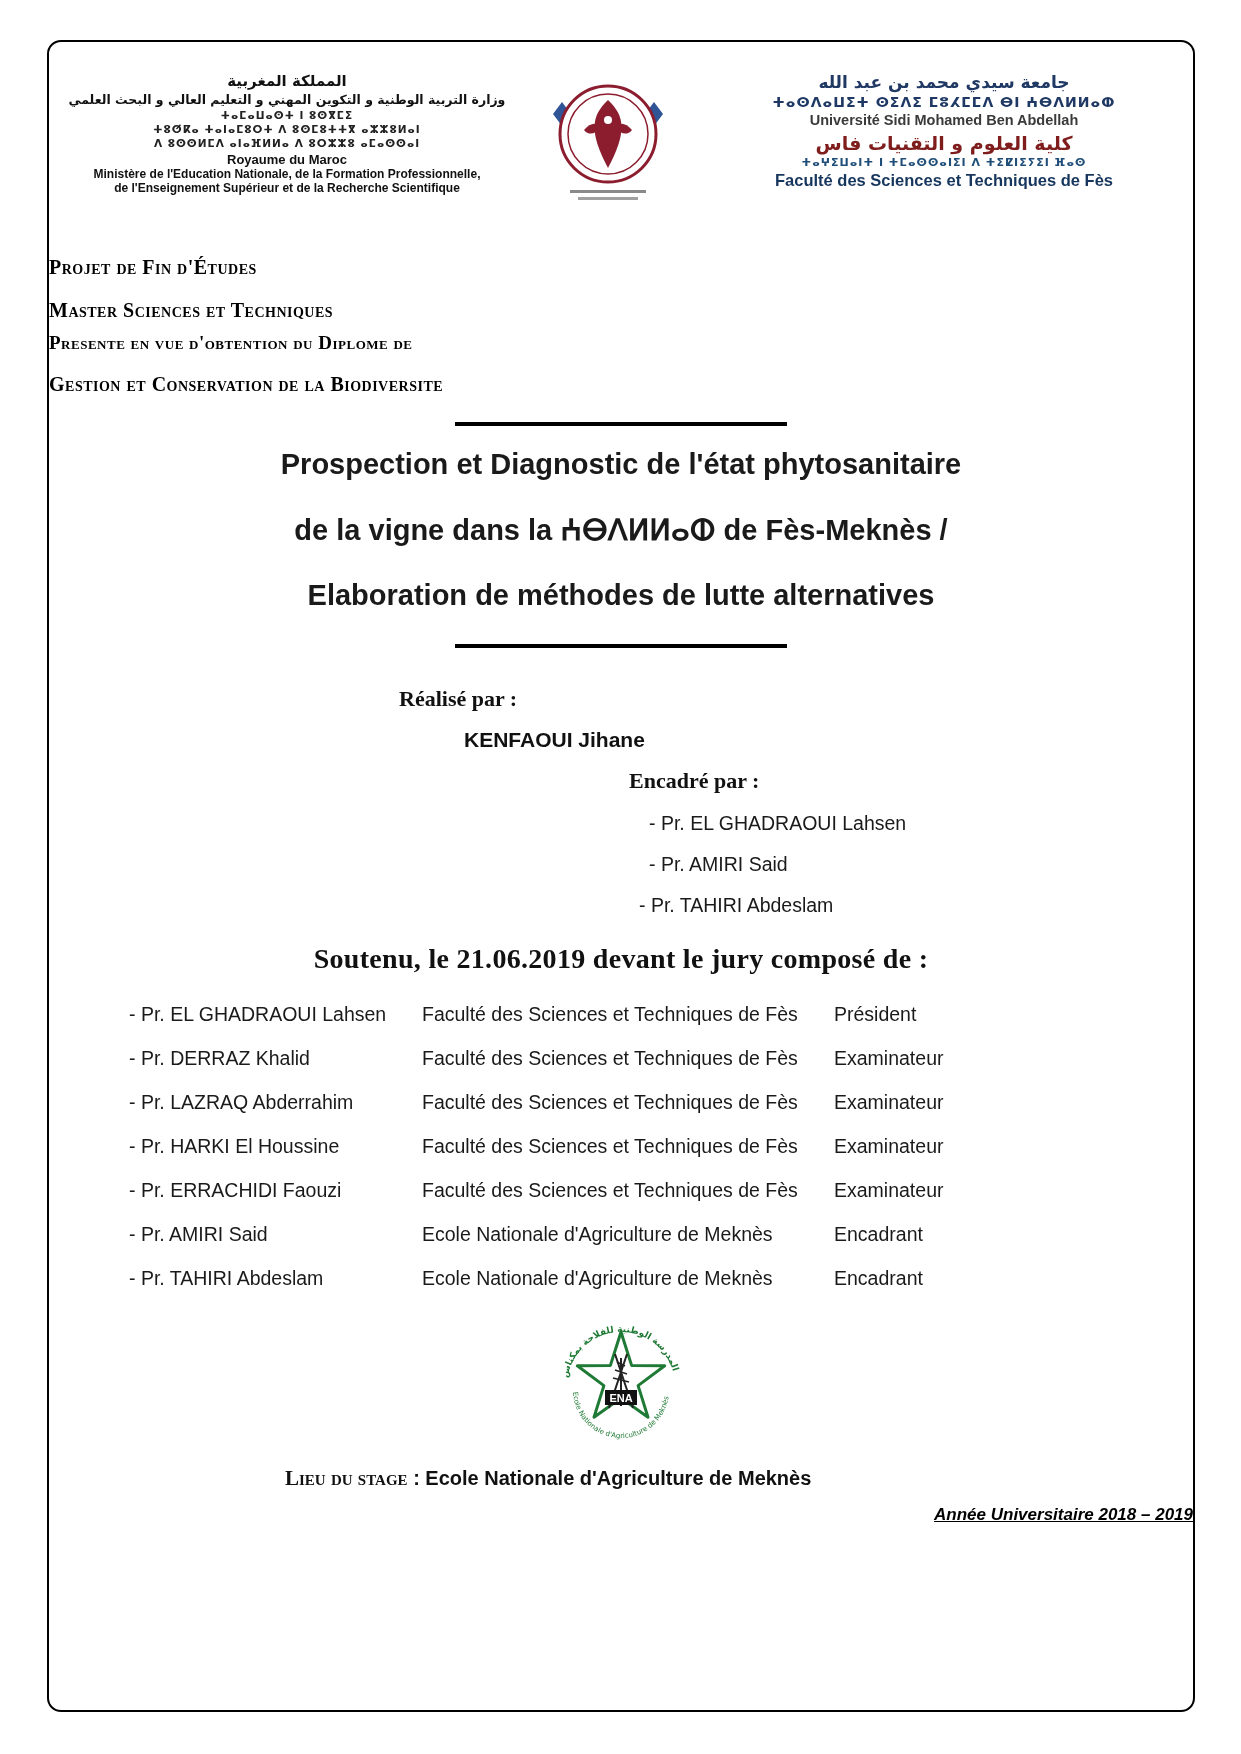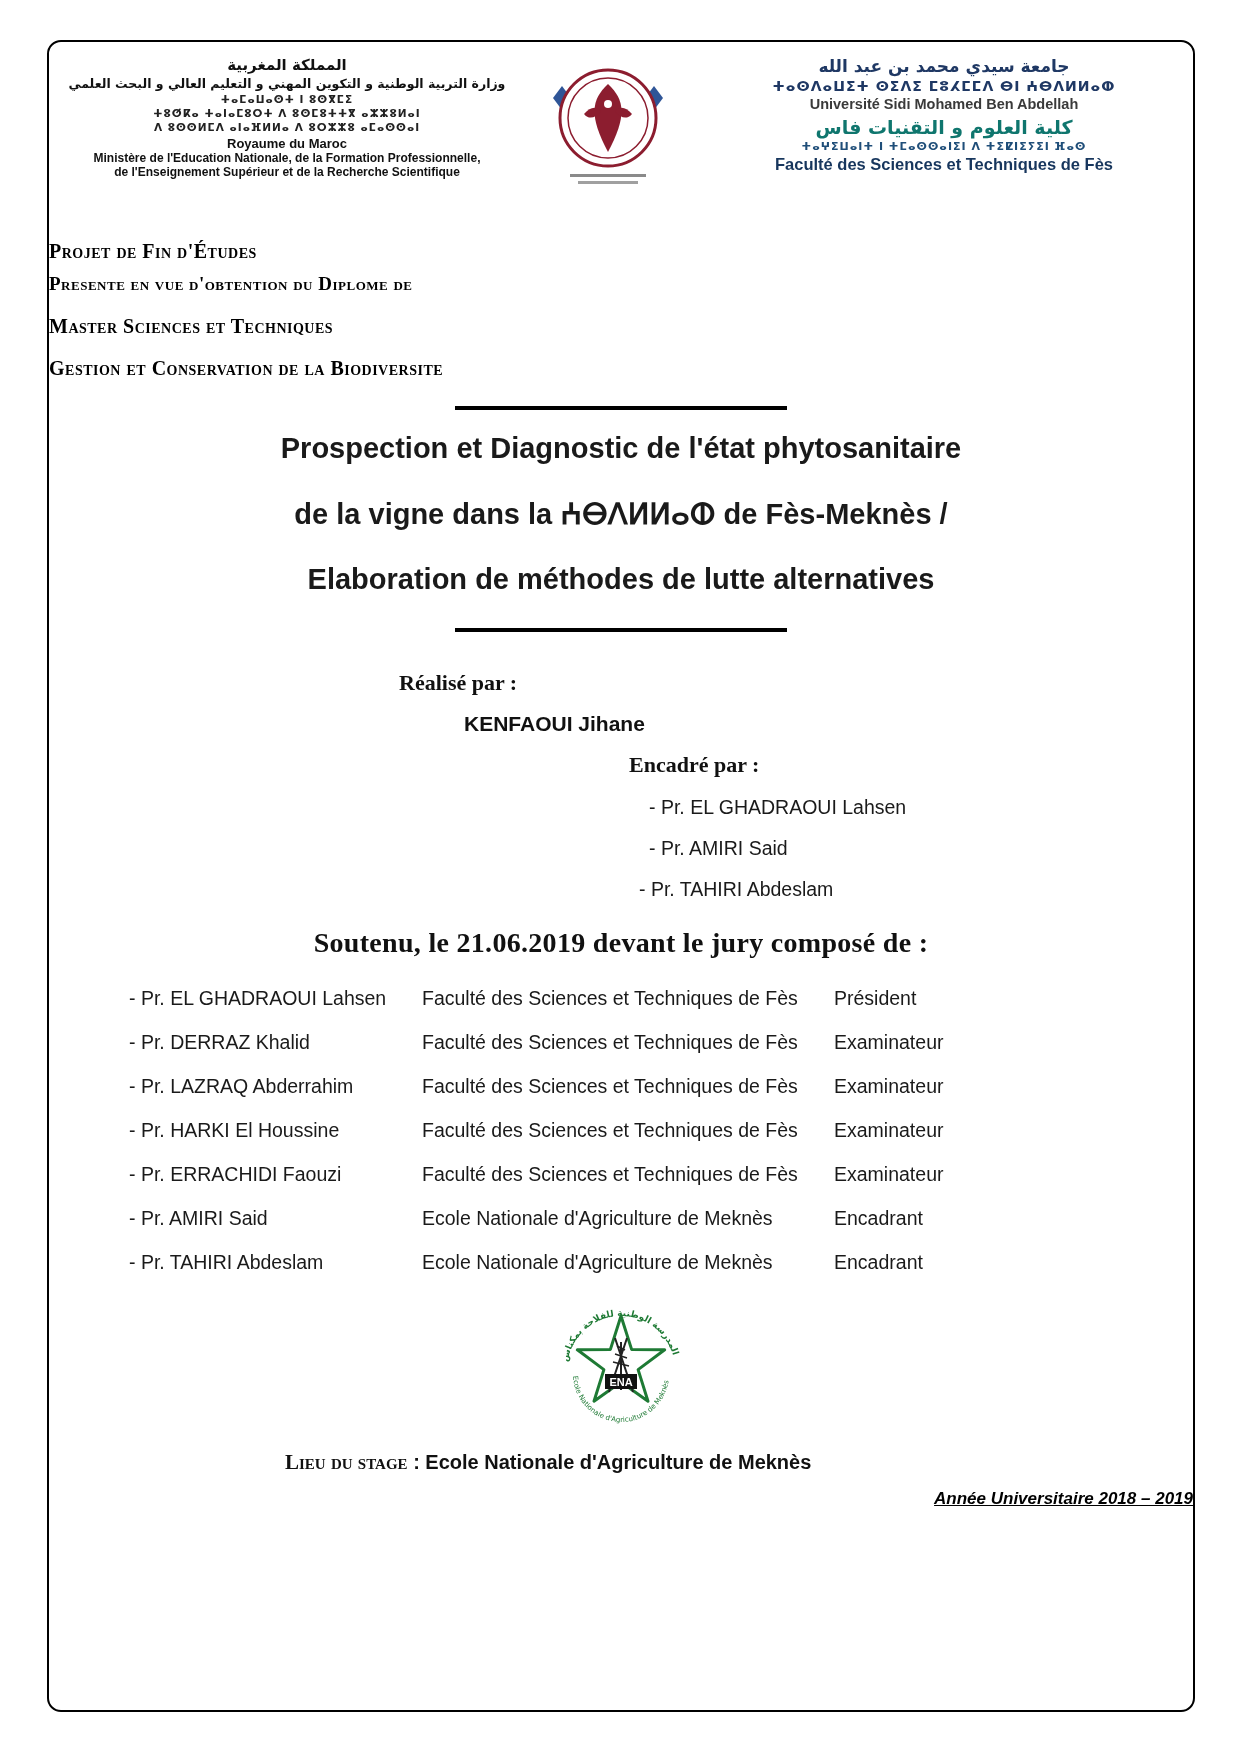--- a/index.html
+++ b/index.html
@@ -7,37 +7,37 @@
   body {
     width:1241px; height:1754px; position:relative;
     font-family:"Liberation Sans", sans-serif; color:#111;
   }
   .frame {
     position:absolute; left:47px; top:40px; width:1148px; height:1672px;
     border:2px solid #000; border-radius:14px; overflow:hidden;
   }
 
   
-  .header { display:flex; justify-content:space-between; align-items:flex-start; padding:12px 10px 0 14px; }
+  .header { display:flex; justify-content:space-between; align-items:flex-start; padding:28px 10px 0 14px; }
   .h-left  { width:448px; text-align:center; padding-top:2px; }
   .h-right { width:478px; text-align:center; padding-top:2px; }
   .h-center { width:150px; text-align:center; }
   .ar  { font-family:"DejaVu Sans", sans-serif; direction:rtl; }
   .tif { font-family:"DejaVu Sans", sans-serif; }
 
   .hl-ar1 { font-size:15px; font-weight:bold; }
   .hl-ar2 { font-size:12.5px; font-weight:bold; margin-top:2px; }
   .hl-tif { font-size:10.5px; font-weight:bold; letter-spacing:1px; margin-top:2px; color:#222; }
   .hl-fr1 { font-size:13px; font-weight:bold; margin-top:3px; }
   .hl-fr  { font-size:12px; font-weight:bold; }
 
   .hr-ar1 { font-size:17px; font-weight:bold; color:#1F3864; }
   .hr-tif1{ font-size:14px; font-weight:bold; letter-spacing:1px; color:#1F3864; margin-top:2px; }
   .hr-fr1 { font-size:14.5px; font-weight:bold; color:#3a3a3a; margin-top:2px; }
-  .hr-ar2 { font-size:19px; font-weight:bold; color:#0f766e; margin-top:4px; }
+  .hr-ar2 { font-size:19px; font-weight:bold; color:#7f1d1d; margin-top:4px; }
   .hr-tif2{ font-size:11px; font-weight:bold; letter-spacing:1px; color:#1F4E79; margin-top:2px; }
   .hr-fr2 { font-size:16.5px; font-weight:bold; color:#17365D; margin-top:2px; }
 
   
   .intro { font-family:"Liberation Serif", serif; font-variant:small-caps; font-weight:bold; color:#000; }
   .intro-1 { font-size:20px; margin-top:24px; letter-spacing:.5px; }
   .intro-2 { font-size:19px; margin-top:10px; letter-spacing:.5px; }
   .intro-3 { font-size:20px; margin-top:20px; letter-spacing:.5px; }
   .intro-4 { font-size:20px; margin-top:19px; letter-spacing:.5px; }
 
@@ -115,22 +115,22 @@
       <div class="tif hr-tif1">ⵜⴰⵙⴷⴰⵡⵉⵜ ⵙⵉⴷⵉ ⵎⵓⵃⵎⵎⴷ ⴱⵏ ⵄⴱⴷⵍⵍⴰⵀ</div>
       <div class="hr-fr1">Université Sidi Mohamed Ben Abdellah</div>
       <div class="ar hr-ar2">كلية العلوم و التقنيات فاس</div>
       <div class="tif hr-tif2">ⵜⴰⵖⵉⵡⴰⵏⵜ ⵏ ⵜⵎⴰⵙⵙⴰⵏⵉⵏ ⴷ ⵜⵉⵇⵏⵉⵢⵉⵏ ⴼⴰⵙ</div>
       <div class="hr-fr2">Faculté des Sciences et Techniques de Fès</div>
     </div>
 
   </header>
 
   <div class="intro intro-1">Projet de Fin d'Études</div>
+  <div class="intro intro-3">Master Sciences et Techniques</div>
   <div class="intro intro-2">Presente en vue d'obtention du Diplome de</div>
-  <div class="intro intro-3">Master Sciences et Techniques</div>
   <div class="intro intro-4">Gestion et Conservation de la Biodiversite</div>
 
   <div class="rule"></div>
 
   <div class="main-title mt-1">Prospection et Diagnostic de l'état phytosanitaire</div>
   <div class="main-title mt-2">de la vigne dans la ⵄⴱⴷⵍⵍⴰⵀ de Fès-Meknès /</div>
   <div class="main-title mt-3">Elaboration de méthodes de lutte alternatives</div>
 
   <div class="rule rule2"></div>
 

